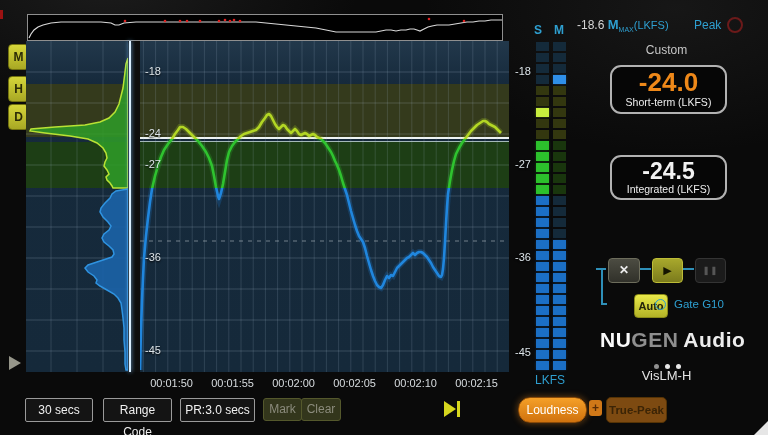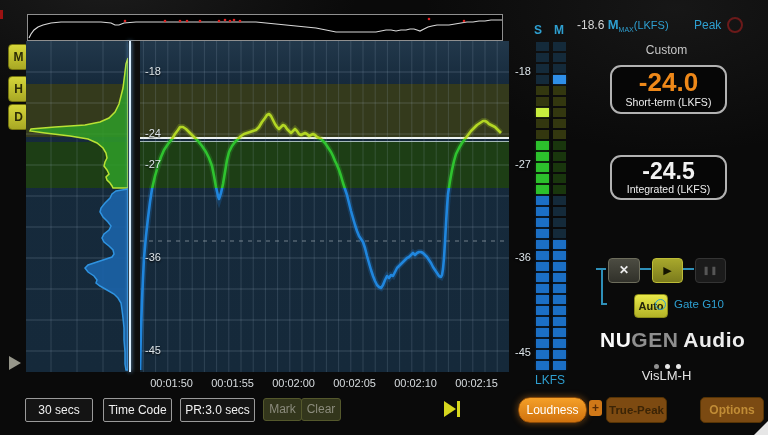--- a/index.html
+++ b/index.html
@@ -316,30 +316,29 @@
 
   <div id="logo" class="abs">
     <span class="p1">NU</span><span class="p2">GEN</span><span class="p3">Audio</span>
   </div>
   <div id="logo-dots" class="abs">
     <i style="background:#909090"></i><i style="background:#e8e8e8"></i><i style="background:#e8e8e8"></i>
   </div>
   <div id="product-label" class="abs">VisLM-H</div>
 
   <div id="btn-window" class="abs bbtn">30 secs</div>
-  <div id="btn-timecode" class="abs bbtn">Time Code</div>
+  <div id="btn-timecode" class="abs bbtn">Range Code</div>
   <div id="btn-pr" class="abs bbtn">PR:3.0 secs</div>
   <div id="btn-mark" class="abs mkbtn">Mark</div>
   <div id="btn-clear" class="abs mkbtn">Clear</div>
   <div id="skip-tri" class="abs"></div>
   <div id="skip-bar" class="abs"></div>
   <div id="btn-loudness" class="abs">Loudness</div>
   <div id="btn-plus" class="abs">+</div>
   <div id="btn-truepeak" class="abs">True-Peak</div>
-  <div id="btn-options" class="abs">Options</div>
   <div id="resize-grip" class="abs"></div>
 
 <div class="axis-label" style="left: 145px; top: 65px;">-18</div>
     <div class="axis-label" style="left: 145px; top: 127px;">-24</div>
     <div class="axis-label" style="left: 145px; top: 158px;">-27</div>
     <div class="axis-label" style="left: 145px; top: 251px;">-36</div>
     <div class="axis-label" style="left: 145px; top: 344px;">-45</div>
     <div class="axis-label" style="left: 503px; top: 65px; width: 28px; text-align: right;">-18</div>
     <div class="axis-label" style="left: 503px; top: 158px; width: 28px; text-align: right;">-27</div>
     <div class="axis-label" style="left: 503px; top: 251px; width: 28px; text-align: right;">-36</div>

